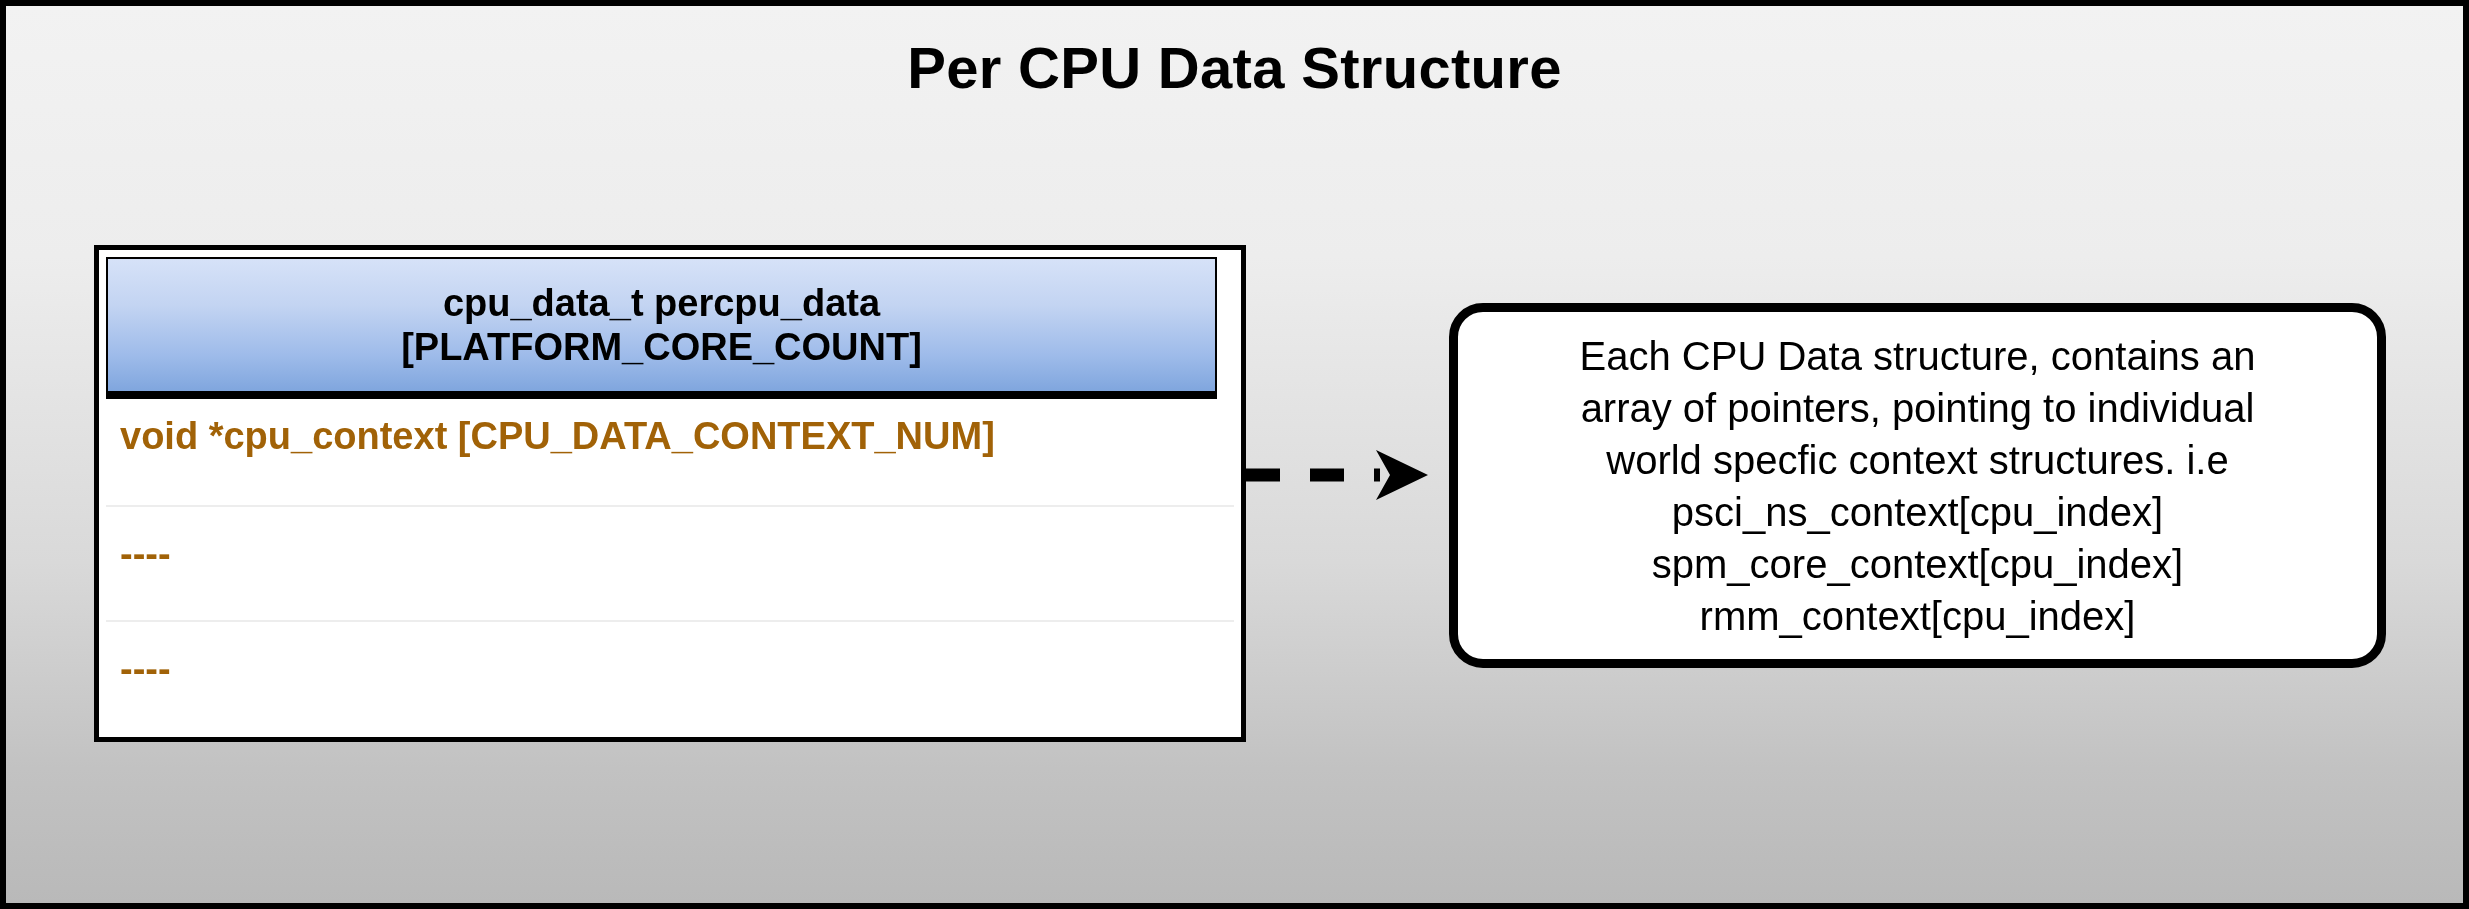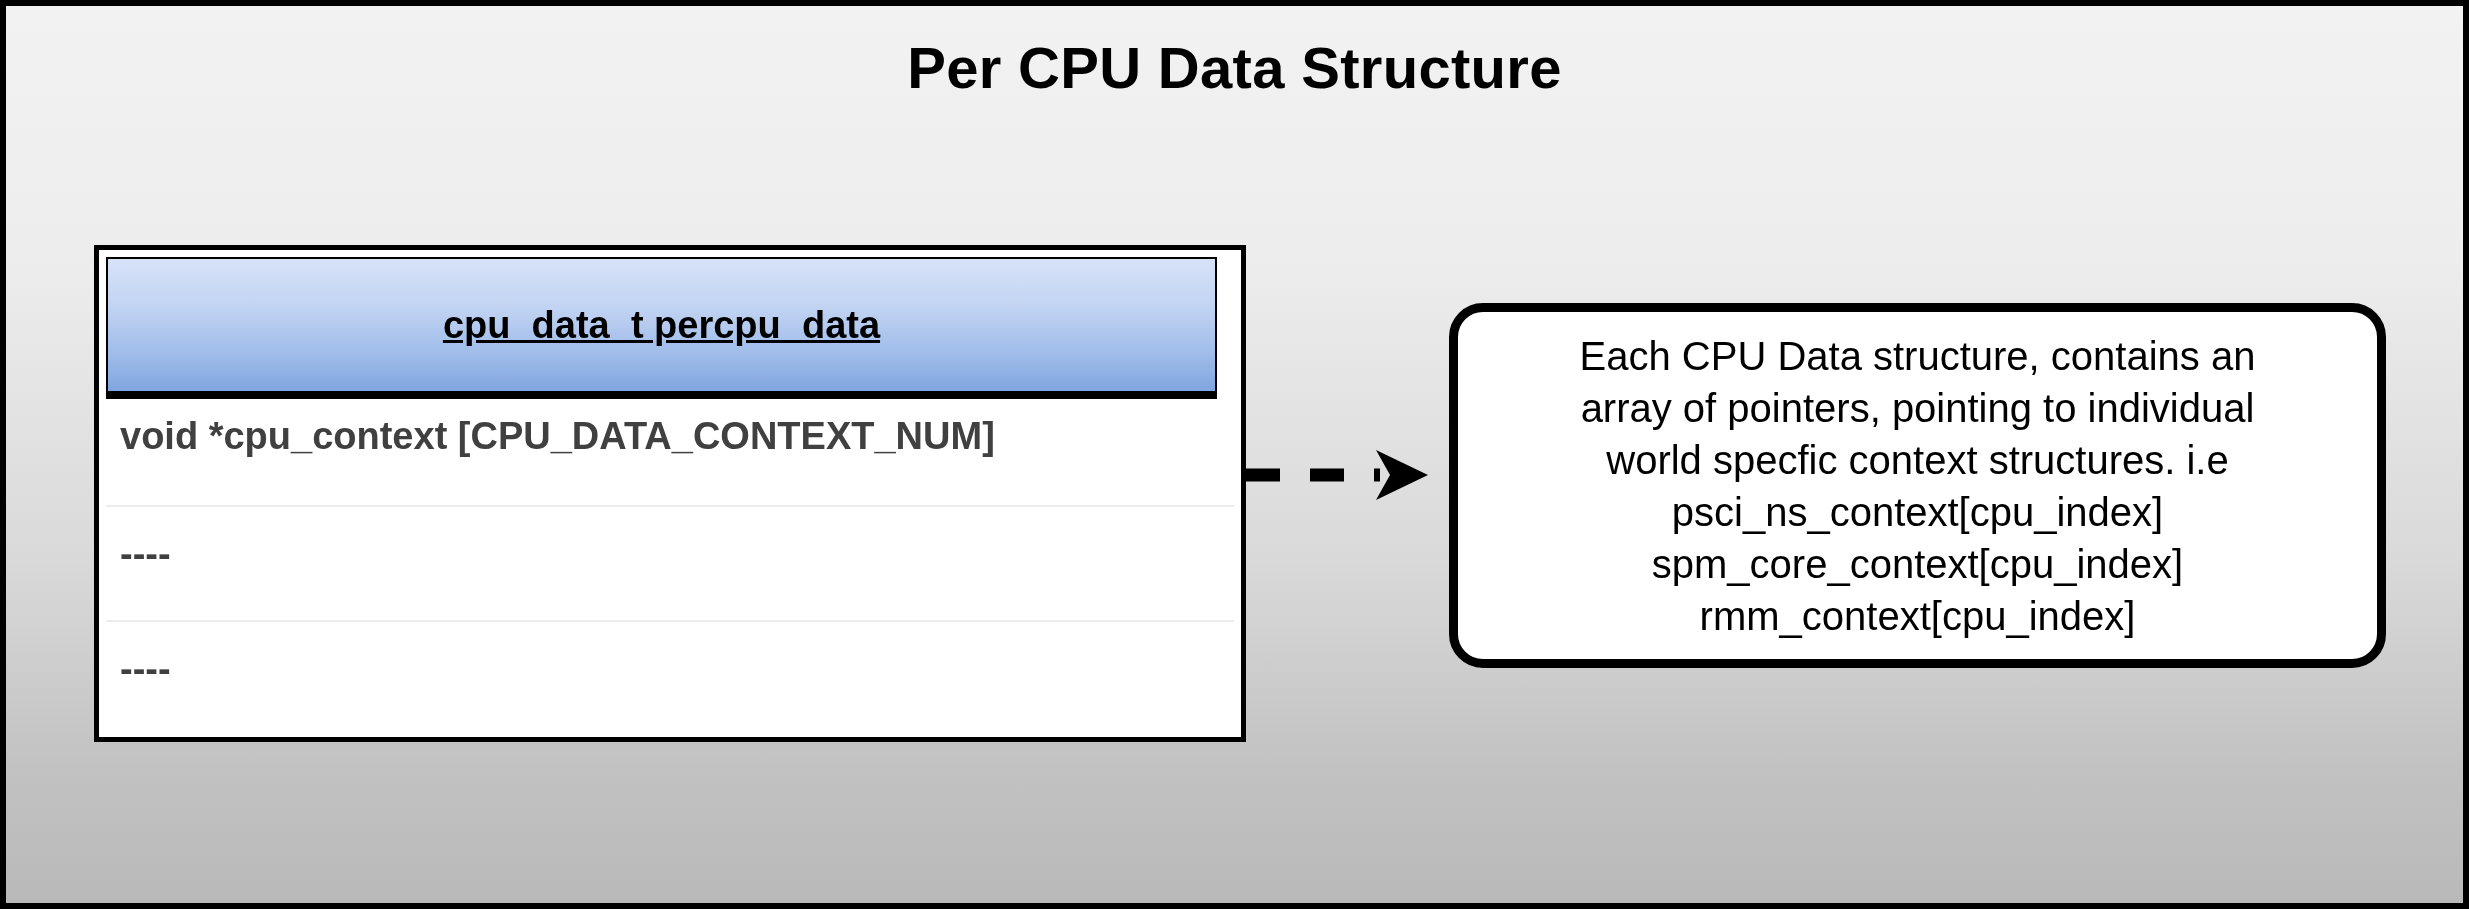--- a/index.html
+++ b/index.html
@@ -55,36 +55,35 @@
     background: linear-gradient(to bottom, #d6e2f8 0%, #c3d4f2 35%, #9fbcea 72%, #80a6de 100%);
     display: flex;
     flex-direction: column;
     align-items: center;
     justify-content: center;
     font-weight: bold;
     font-size: 38px;
     color: #000000;
     line-height: 1.17;
     text-align: center;
-    text-decoration: underline;
   }
 
   #struct-body {
     margin: 0 7px 2px 7px;
   }
 
   .struct-row {
     box-sizing: border-box;
     height: 101px;
     display: flex;
     align-items: center;
     padding-left: 14px;
     font-size: 38px;
     font-weight: bold;
-    color: #404040;
+    color: #a16207;
     white-space: nowrap;
     background: #ffffff;
   }
   .struct-row.row-first {
     height: 106px;
     align-items: flex-start;
     padding-top: 16px;
   }
   .struct-row + .struct-row {
     border-top: 2px solid #ededed;
@@ -133,20 +132,21 @@
 <body>
 
 <div id="page">
 
   <div id="diagram-title">Per CPU Data Structure</div>
 
   <div id="struct-table">
 
     <div id="struct-header">
       <div>cpu_data_t percpu_data</div>
+      <div>[PLATFORM_CORE_COUNT]</div>
     </div>
 
     <div id="struct-body">
       <div class="struct-row row-first">
         <span>void *cpu_context [CPU_DATA_CONTEXT_NUM]</span>
       </div>
       <div class="struct-row row-placeholder">
         <span>----</span>
       </div>
       <div class="struct-row row-placeholder">

